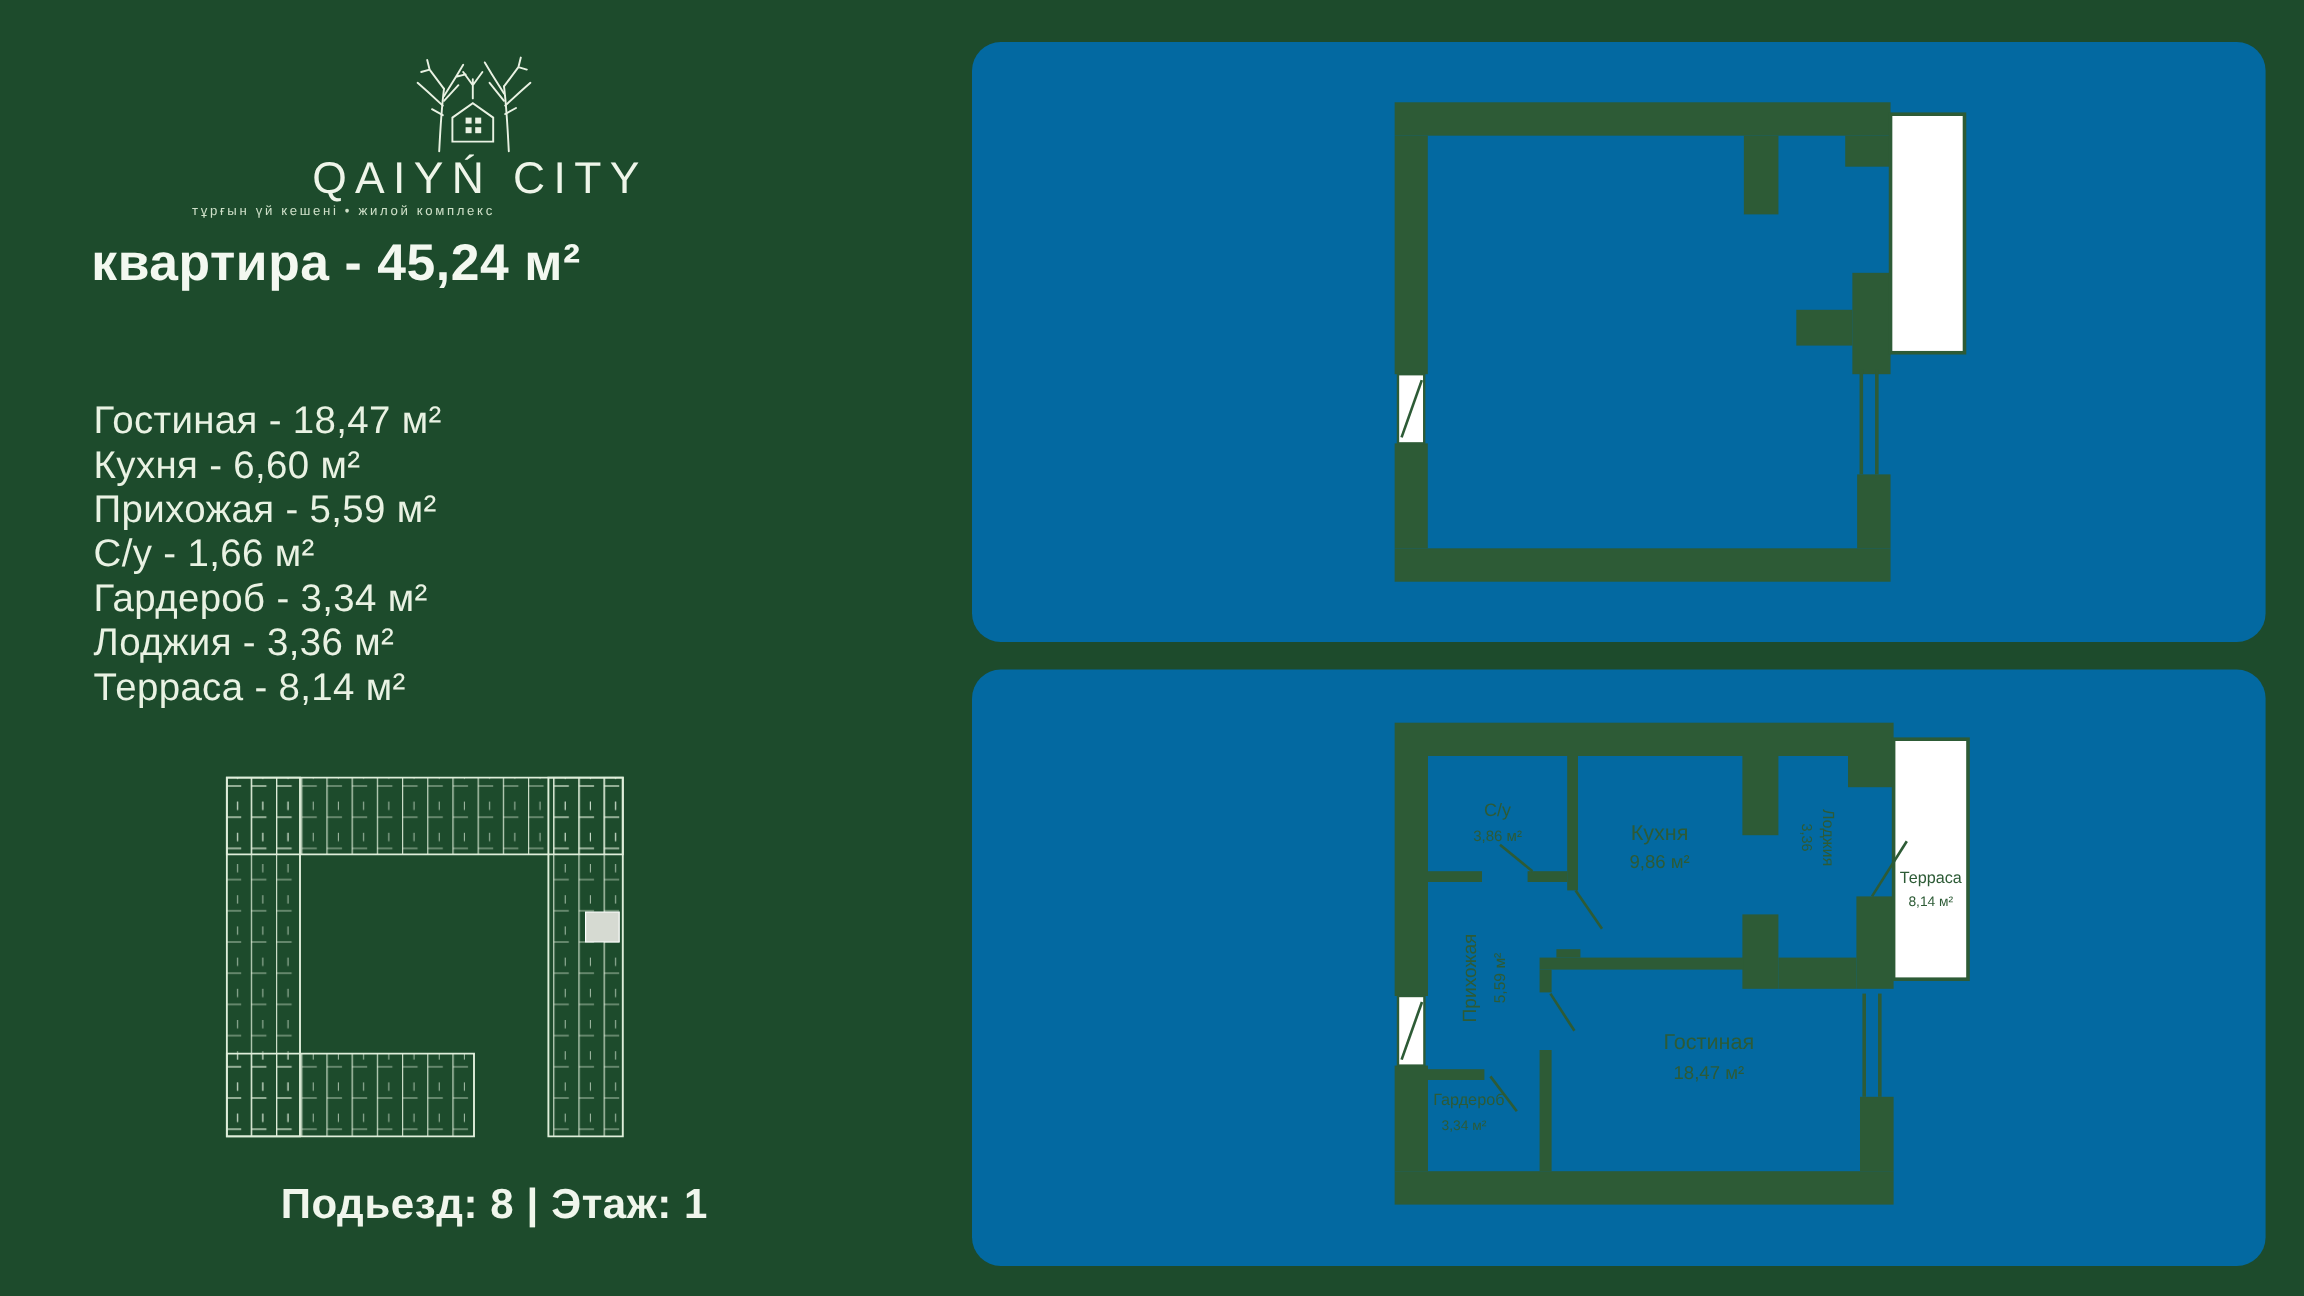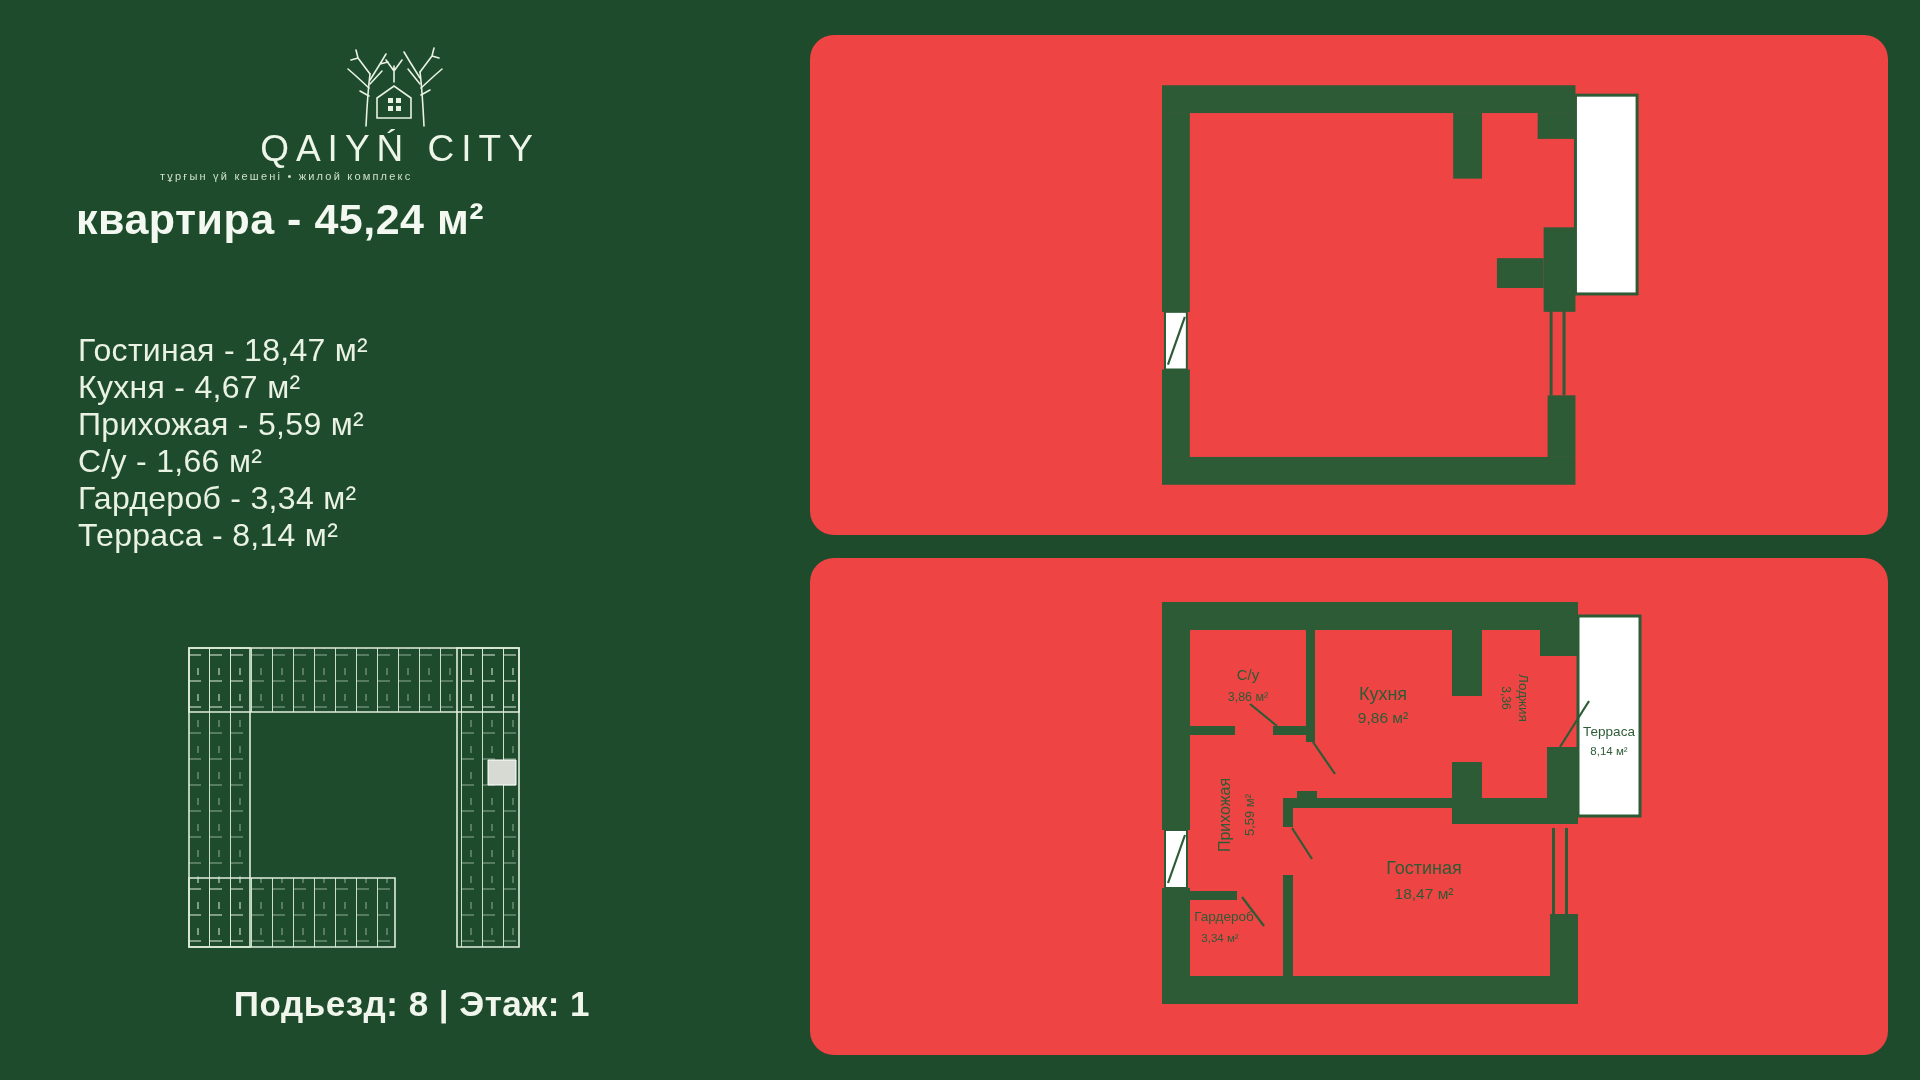--- a/index.html
+++ b/index.html
@@ -24,21 +24,21 @@
     font-size:43px;line-height:55px;font-weight:700;color:#f3f8f0;letter-spacing:.5px;
   }
   .room-list{left:78px;top:332px;width:560px;}
   .room-line{font-size:32px;line-height:37px;color:#e9f2e3;letter-spacing:.3px;}
   .footer-line{
     left:130px;top:984px;width:460px;text-align:right;
     font-size:35px;font-weight:700;color:#f0f6ec;letter-spacing:.5px;
   }
   
   .panel{
-    background:#ef4444;border-radius:24px;width:1078px;left:810px;
+    background:#0369a1;border-radius:24px;width:1078px;left:810px;
   }
   .panel-top{top:35px;height:500px;}
   .panel-bottom{top:558px;height:497px;}
   
   .w{fill:#2d5b36;}
   .d{stroke:#2d5b36;stroke-width:2.2;fill:none;}
   .t{fill:#ffffff;stroke:#2d5b36;stroke-width:3;}
   .win{fill:#ffffff;stroke:#2d5b36;stroke-width:2;}
   .pl{fill:#2d5b36;font-family:"Liberation Sans",sans-serif;}
   .mini line,.mini path,.mini rect{vector-effect:non-scaling-stroke;}
@@ -65,24 +65,25 @@
 
 <div class="abs brand-name">QAIYŃ CITY</div>
 <div class="abs brand-tagline">тұрғын үй кешені  •  жилой комплекс</div>
 
 <div class="abs apt-title">
   <div>квартира - 45,24 м²</div>
 </div>
 
 <div class="abs room-list">
   <div class="room-line">Гостиная -  18,47 м²</div>
-  <div class="room-line">Кухня - 4,67 м²</div>
+  <div class="room-line">Кухня - 6,60 м²</div>
   <div class="room-line">Прихожая -  5,59 м²</div>
   <div class="room-line">С/у -  1,66 м²</div>
   <div class="room-line">Гардероб -  3,34 м²</div>
+  <div class="room-line">Лоджия - 3,36 м²</div>
   <div class="room-line">Терраса - 8,14 м²</div>
 </div>
 
 <svg class="abs mini" style="left:188px;top:642px;" width="352" height="312" viewBox="0 0 352 312">
   <defs>
     <pattern id="units" width="21" height="26" patternUnits="userSpaceOnUse">
       <path d="M0.5 0 V26" stroke="#dfeeda" stroke-width="1" fill="none" opacity="0.9"></path>
       <path d="M0 13 H13 M10 0 V7" stroke="#dfeeda" stroke-width="0.8" fill="none" opacity="0.75"></path>
     </pattern>
   </defs>

